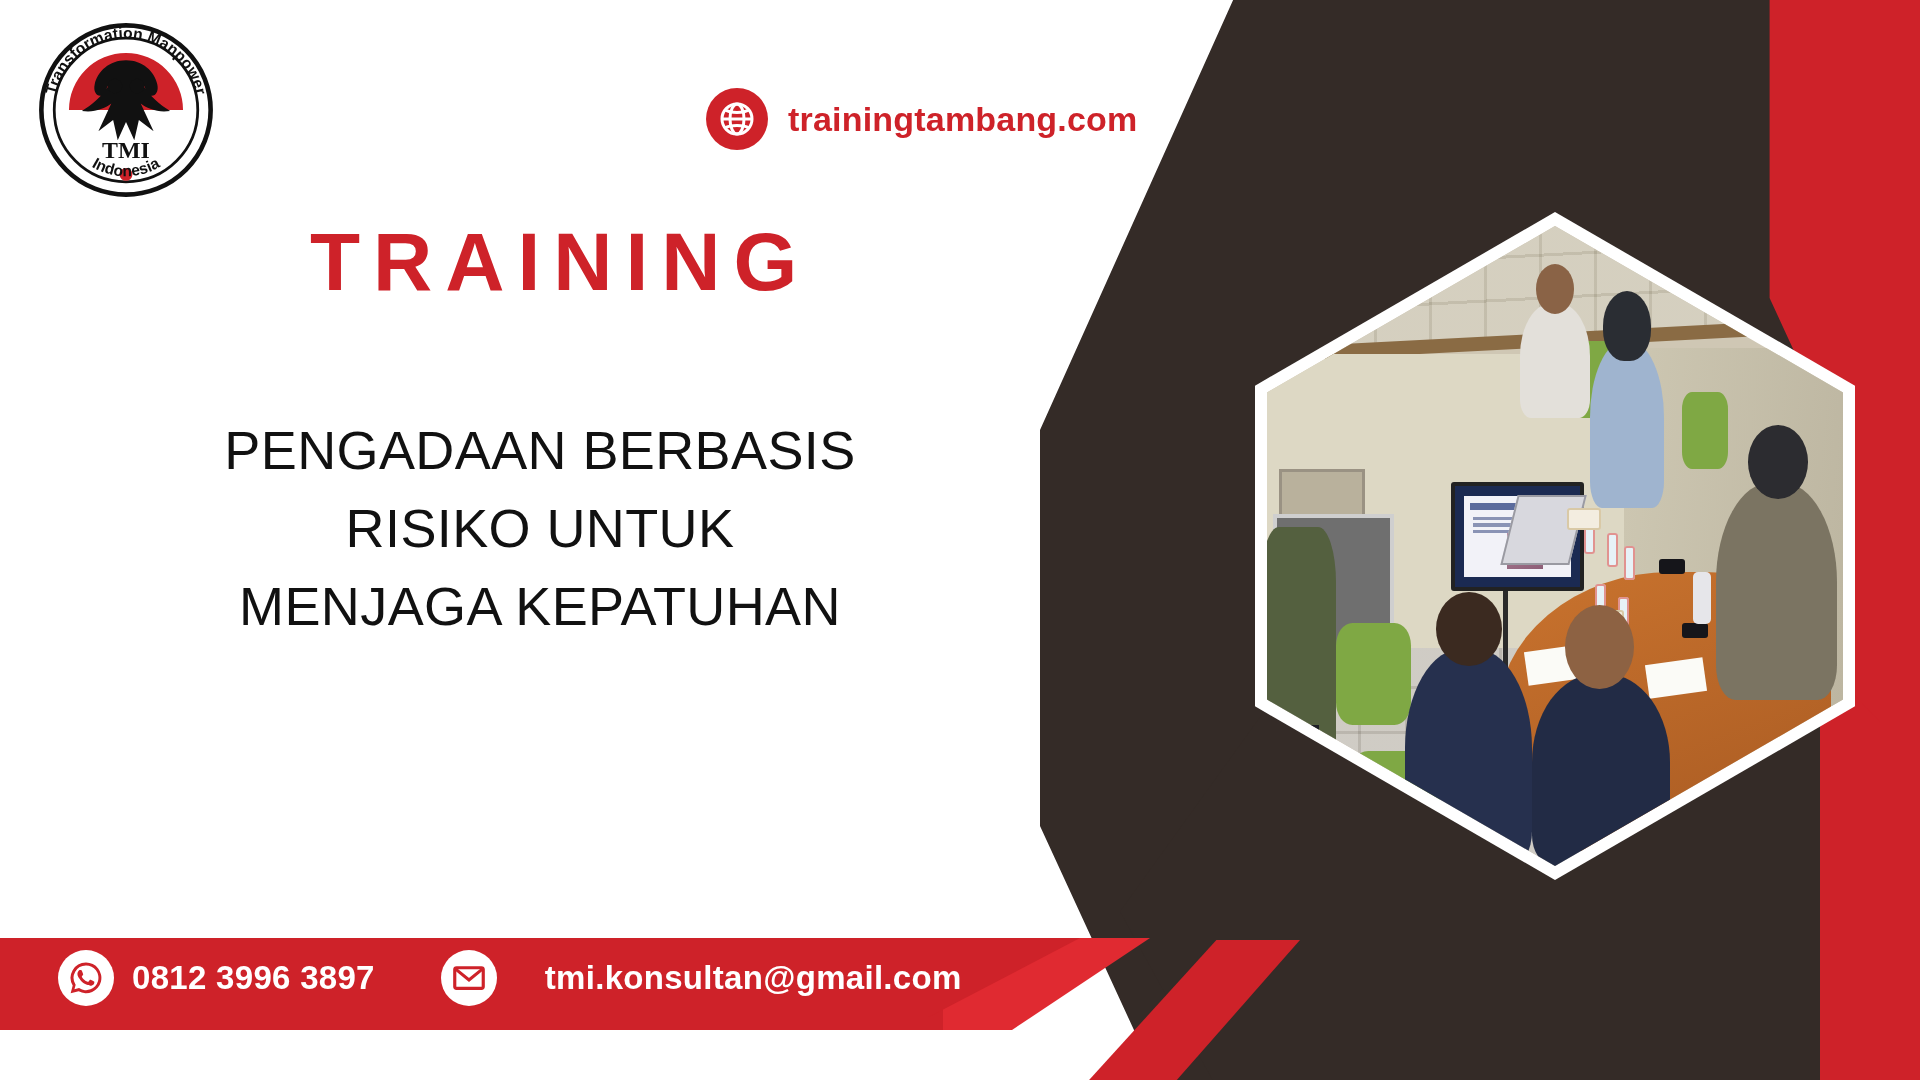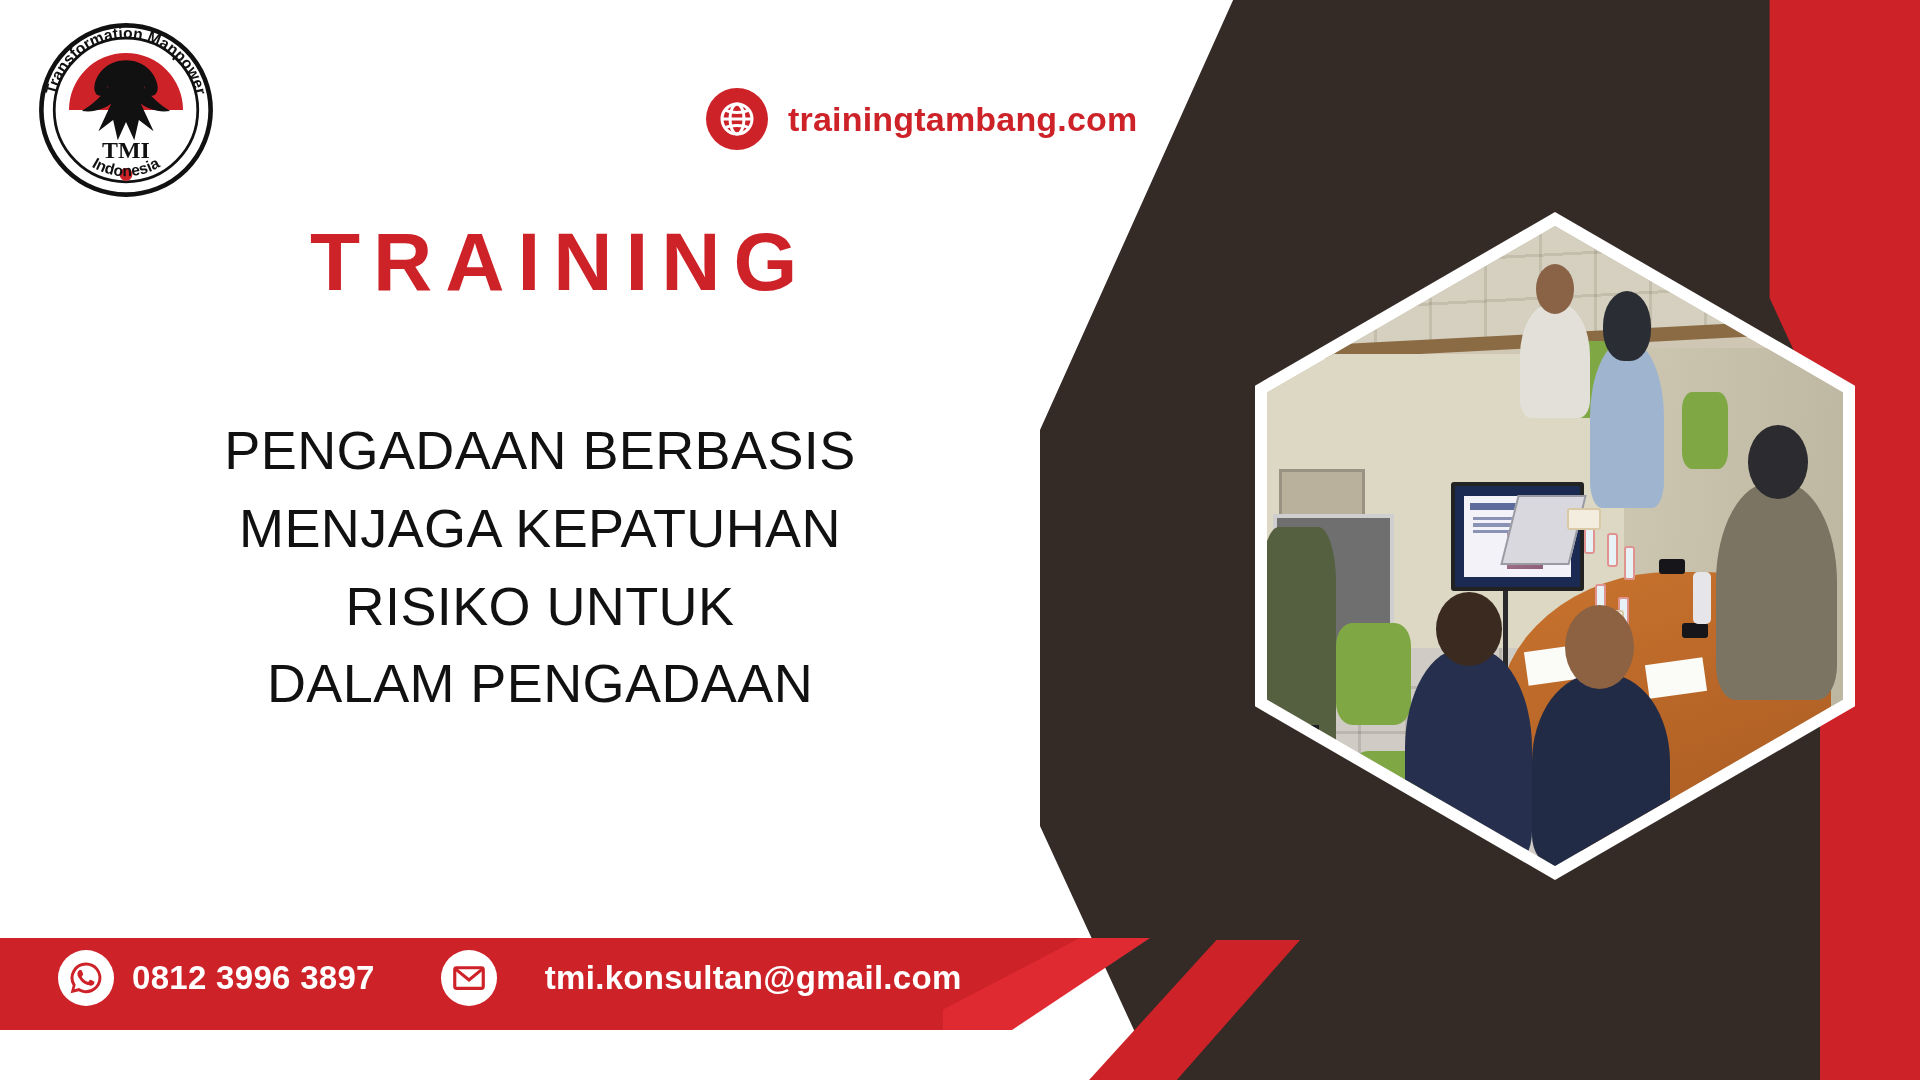--- a/index.html
+++ b/index.html
@@ -263,23 +263,22 @@
         <path d="M4.8 17.5 C8 15.4 16 15.4 19.2 17.5"></path>
       </svg>
     </span>
     <span class="site-url">trainingtambang.com</span>
   </div>
 
   <div class="content training">TRAINING</div>
 
   <div class="content maintitle">
     <div>PENGADAAN BERBASIS</div>
+    <div>RISIKO UNTUK</div>
     <div>MENJAGA KEPATUHAN</div>
-    <div>RISIKO UNTUK</div>
-    <div>DALAM PENGADAAN</div>
   </div>
 
   <div class="content contact-bar2"></div>
   <div class="content contact-bar">
     <div class="cline wa">
       <span class="cicon">
         <svg viewBox="0 0 24 24" fill="#CE2229">
           <path d="M12 2.2A9.7 9.7 0 0 0 3.6 16.8L2.3 21.7l5.05-1.3A9.7 9.7 0 1 0 12 2.2zm0 1.9a7.8 7.8 0 1 1-4.1 14.4l-.3-.2-2.9.76.78-2.84-.2-.32A7.8 7.8 0 0 1 12 4.1z"></path>
           <path d="M9.3 7.4c-.2-.45-.4-.46-.6-.47h-.5c-.17 0-.46.07-.7.33-.24.26-.92.9-.92 2.2s.95 2.55 1.08 2.73c.13.17 1.83 2.93 4.5 3.99 2.22.87 2.68.7 3.16.65.48-.04 1.55-.63 1.77-1.25.22-.61.22-1.14.15-1.25-.06-.11-.24-.17-.5-.3-.26-.13-1.55-.77-1.79-.85-.24-.09-.41-.13-.59.13-.17.26-.67.85-.82 1.02-.15.18-.3.2-.56.07-.26-.13-1.1-.41-2.1-1.3-.78-.69-1.3-1.55-1.45-1.81-.15-.26-.02-.4.11-.53.12-.12.26-.3.39-.46.13-.15.17-.26.26-.44.09-.17.04-.33-.02-.46-.07-.13-.58-1.43-.8-1.96z"></path>
         </svg>

